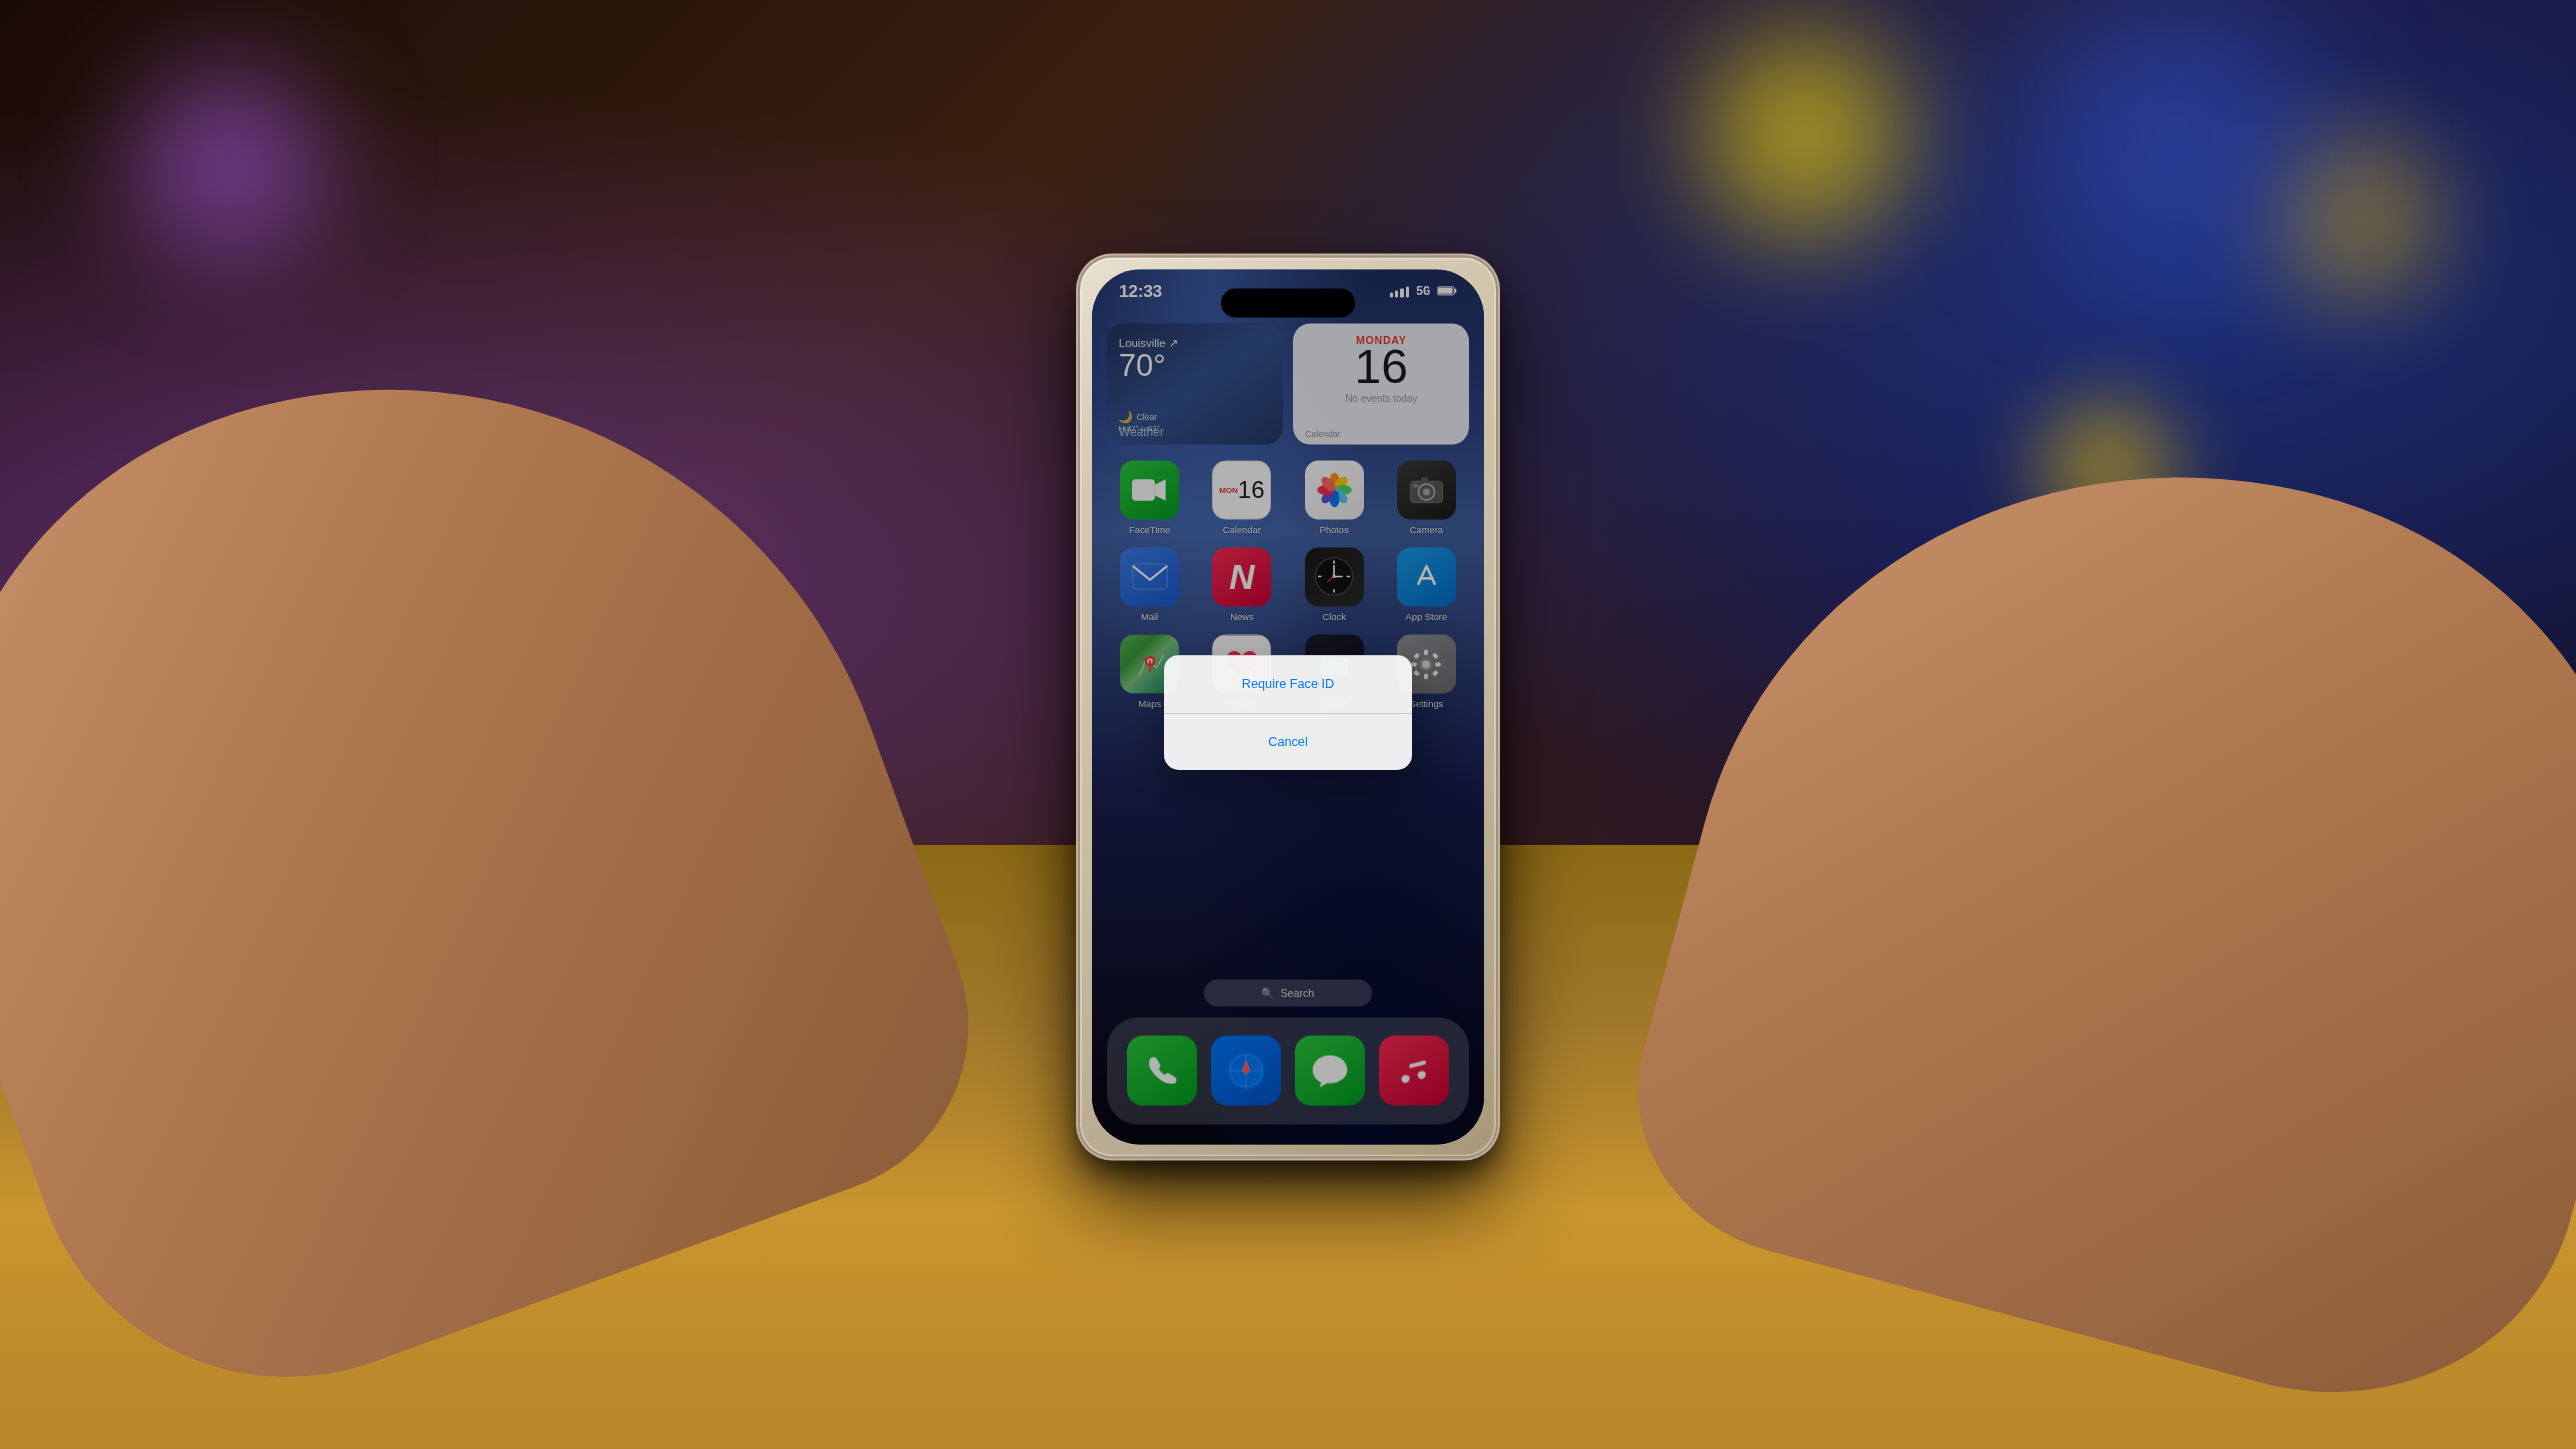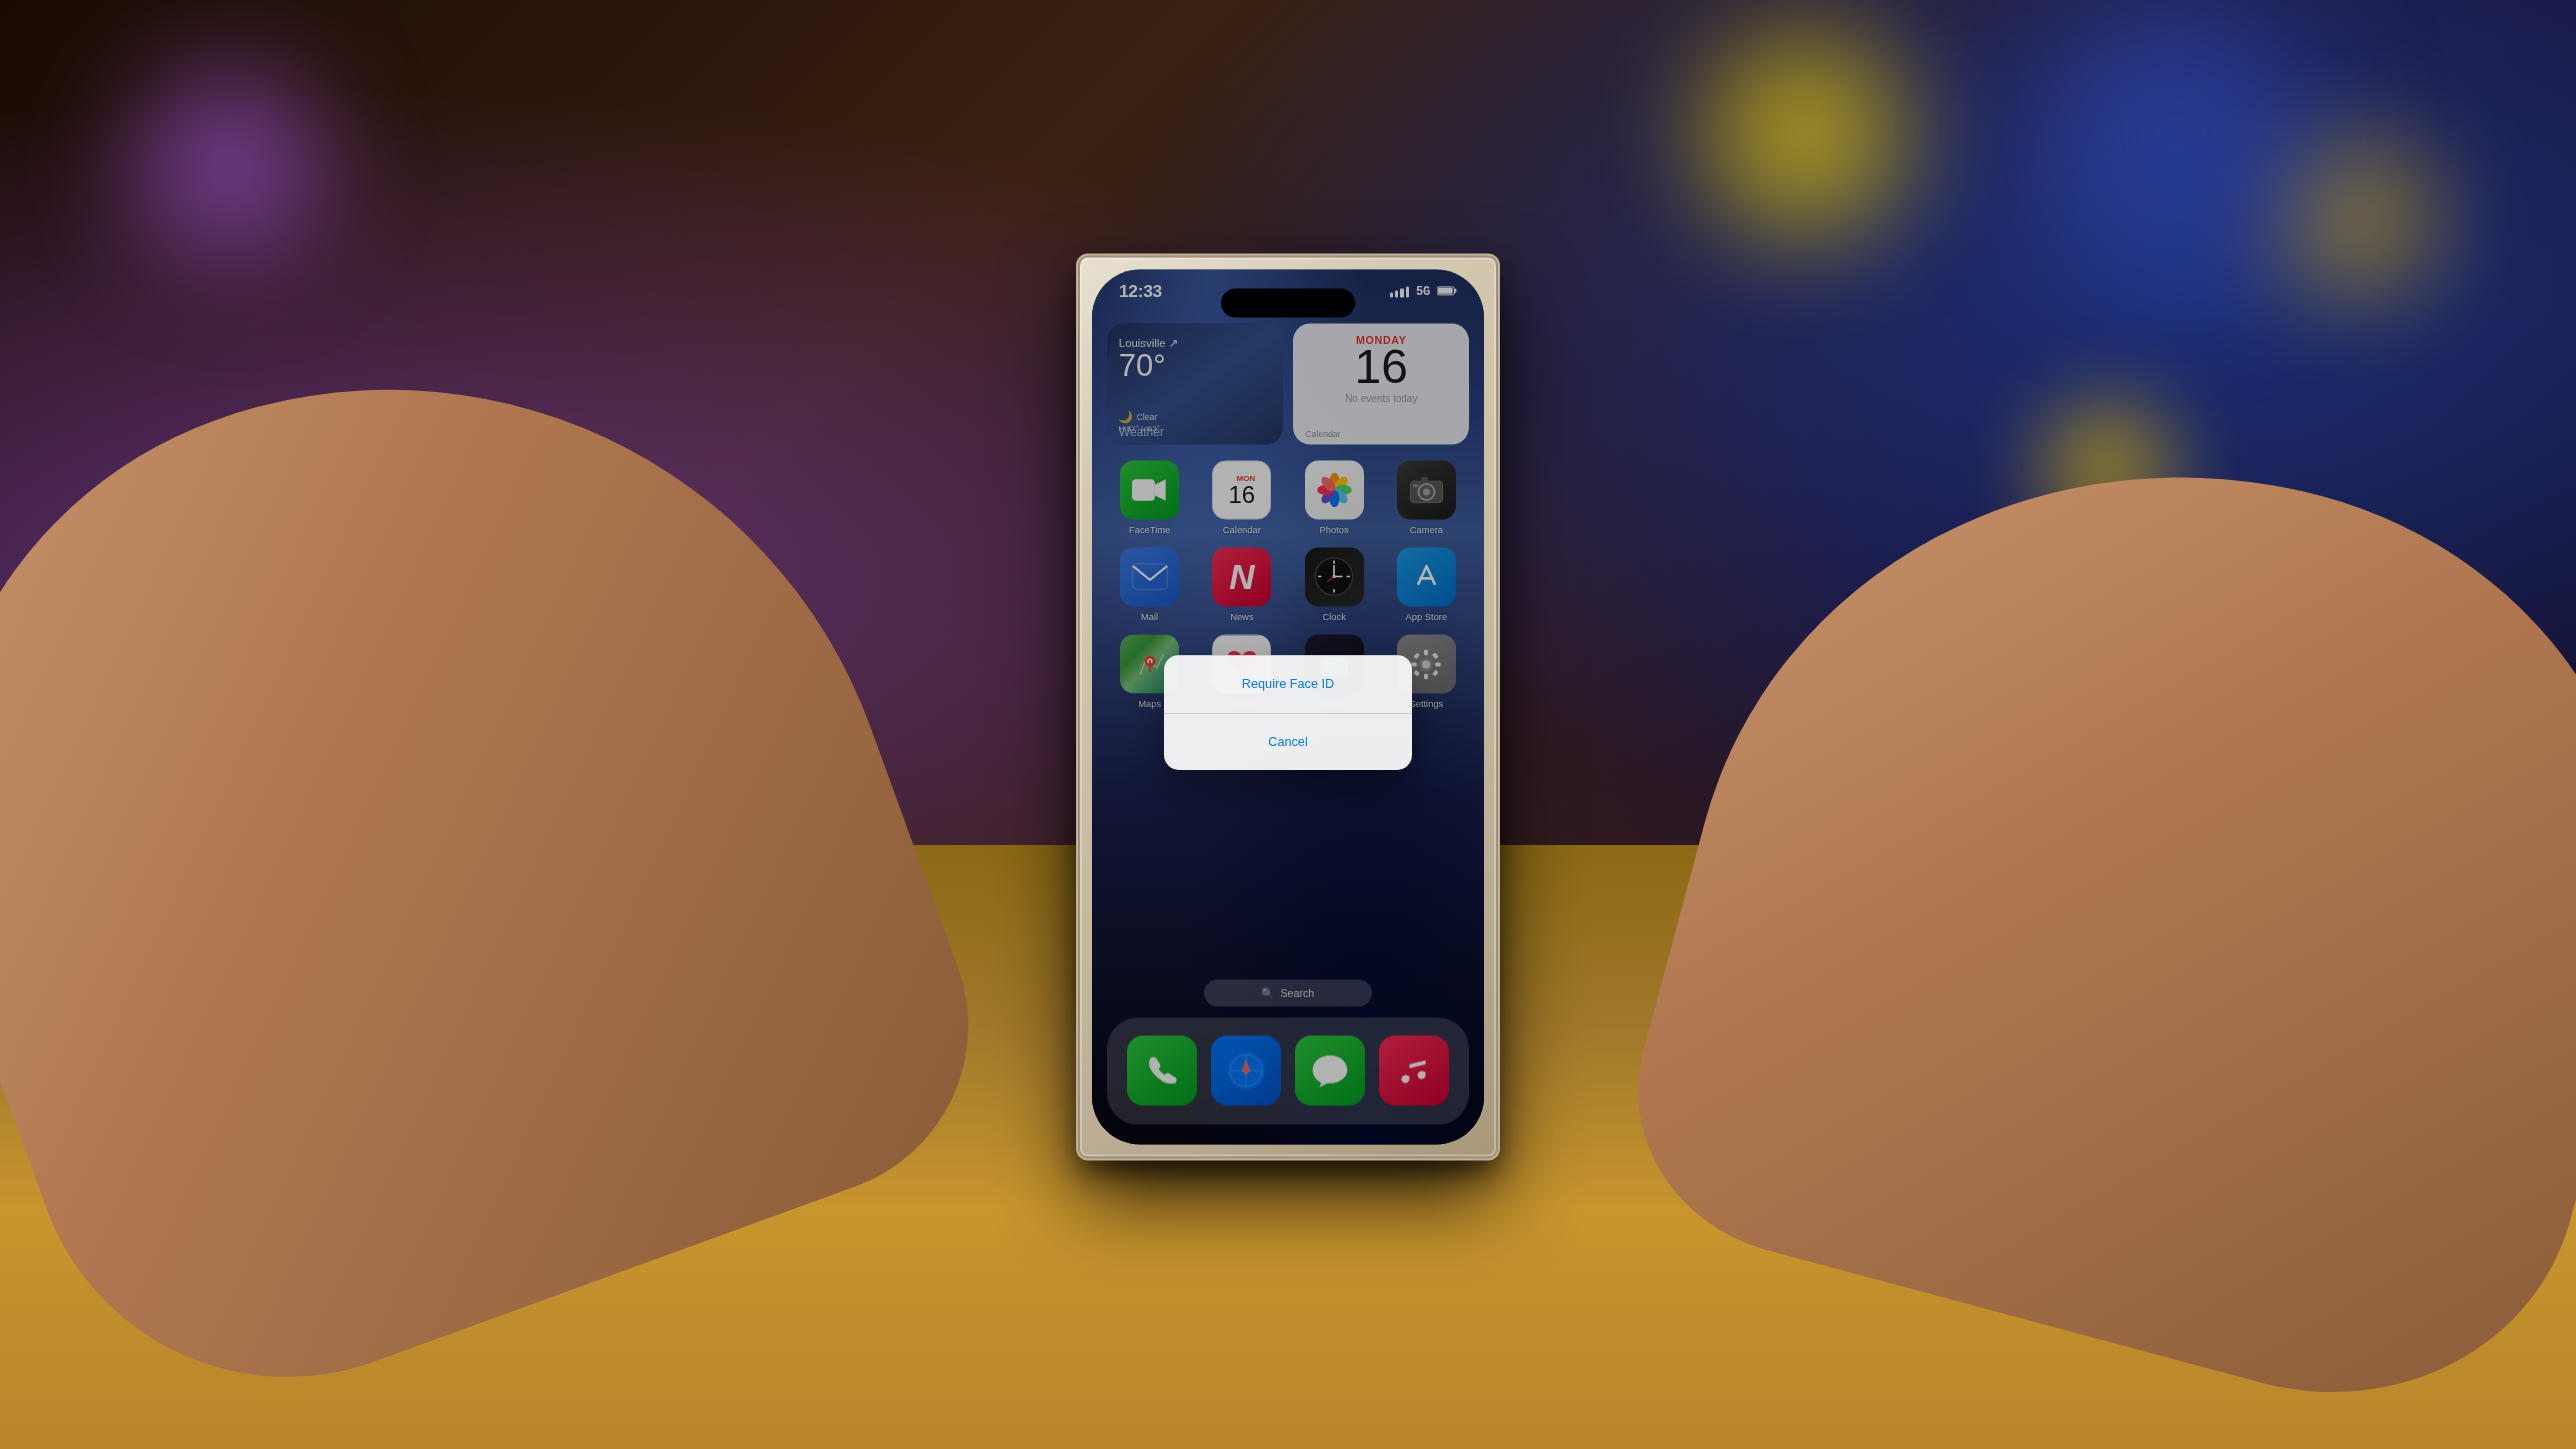--- a/index.html
+++ b/index.html
@@ -66,21 +66,21 @@
       top: 50%;
       transform: translate(-50%, -52%);
       width: 416px;
       height: 899px;
     }
 
     .phone-body {
       position: absolute;
       inset: 0;
       background: linear-gradient(145deg, #e8e0d0 0%, #d4c8b0 20%, #c8bca0 50%, #b8aa90 80%, #a89878 100%);
-      border-radius: 8px;
+      border-radius: 32px;
       box-shadow:
         0 0 0 2px #a09080,
         0 0 0 4px #c0b098,
         inset 0 0 0 2px rgba(255,255,255,0.3),
         0 40px 81px rgba(0,0,0,0.8),
         0 13.4px 27px rgba(0,0,0,0.6);
     }
 
     
     .dynamic-island {
@@ -554,21 +554,21 @@
             <svg width="35" height="27" viewBox="0 0 52 40">
               <rect x="0" y="4" width="34" height="32" rx="6" fill="white"></rect>
               <polygon points="34,12 50,4 50,36 34,28" fill="white"></polygon>
             </svg>
           </div>
           <span class="app-label">FaceTime</span>
         </div>
 
         <div class="app-icon-wrap">
           <div class="app-icon app-calendar-mini" style="background:#fff;border:0.7px solid #e0e0e0;">
-            <div style="display:flex;flex-direction:column;align-items:flex-end;">
+            <div style="display:flex;flex-direction:row;align-items:center;">
               <div class="cal-mini-month">MON</div>
               <div class="cal-mini-date">16</div>
             </div>
           </div>
           <span class="app-label">Calendar</span>
         </div>
 
         <div class="app-icon-wrap">
           <div class="app-icon app-photos">
             <svg class="photos-icon" viewBox="0 0 60 60">

